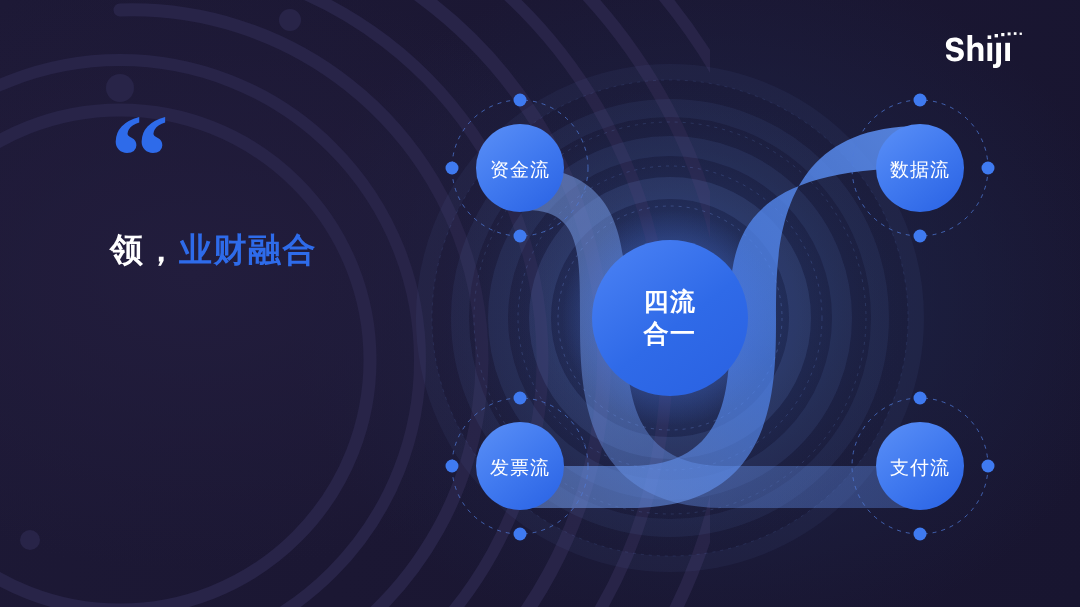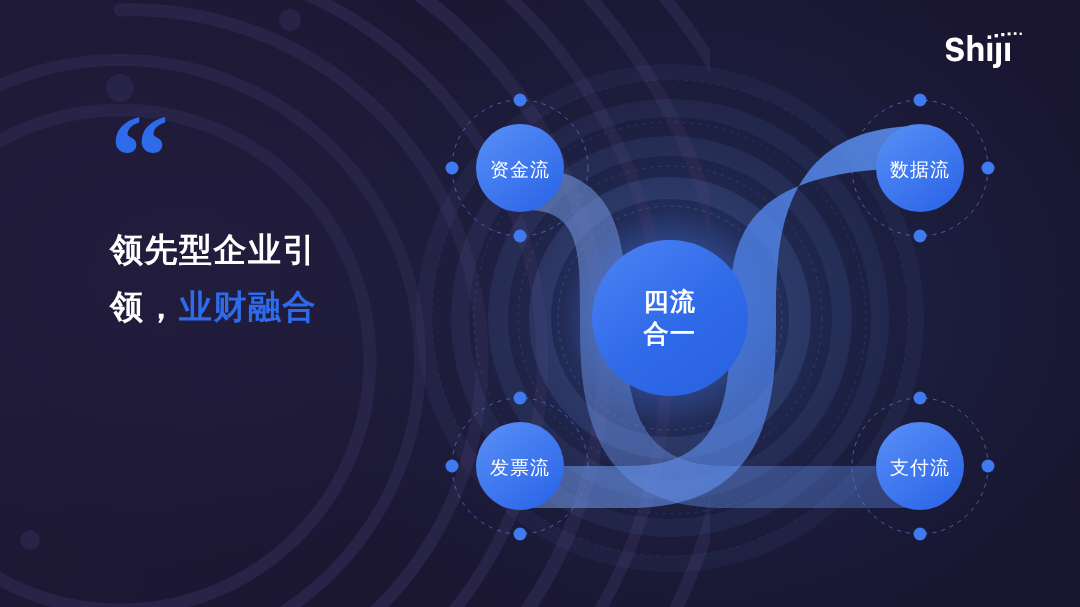--- a/index.html
+++ b/index.html
@@ -148,23 +148,20 @@
         <rect x="71.8" y="4.2" width="2.7" height="2.7"></rect>
         <rect x="77.6" y="4.6" width="2.3" height="2.3"></rect>
       </g>
     </svg>
   </div>
 
   <div class="quote-block">
     <span class="quote-mark">“</span>
     <div class="headline">
       <div>
-        <span>领先型企业引</span>
-      </div>
-      <div>
         <span>领，</span><span class="hl-accent">业财融合</span>
       </div>
     </div>
   </div>
 
   <div class="diagram">
     <svg viewBox="0 0 580 540" xmlns="http://www.w3.org/2000/svg">
       <defs>
         <radialGradient id="gCenterGlow" cx="50%" cy="50%" r="50%">
           <stop offset="0%" stop-color="#4d7ef0" stop-opacity="0.40"></stop>

